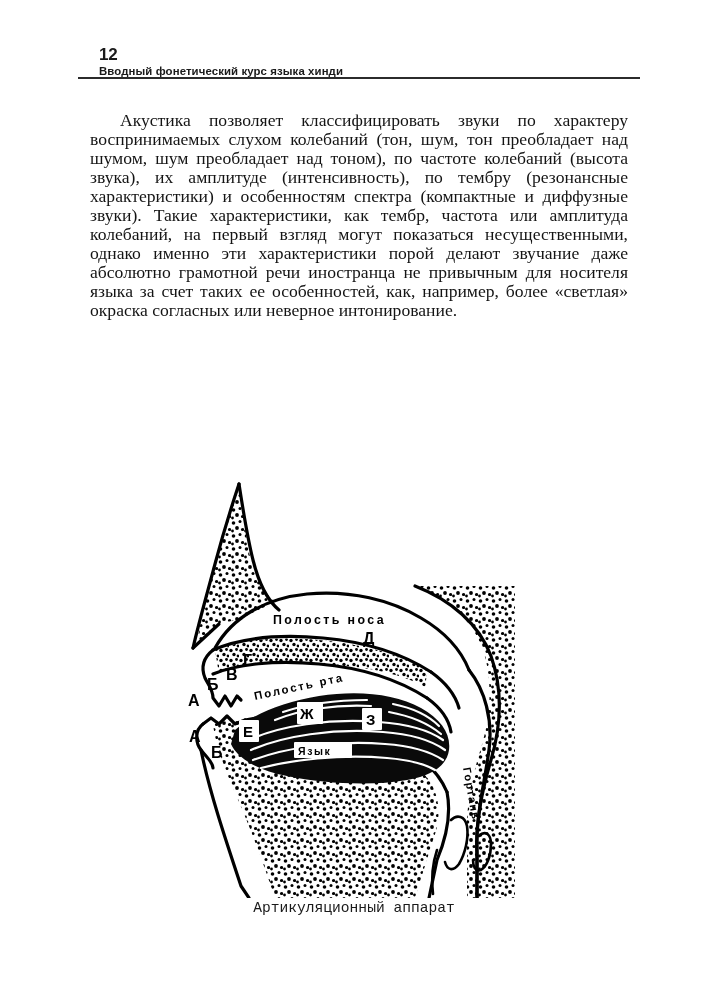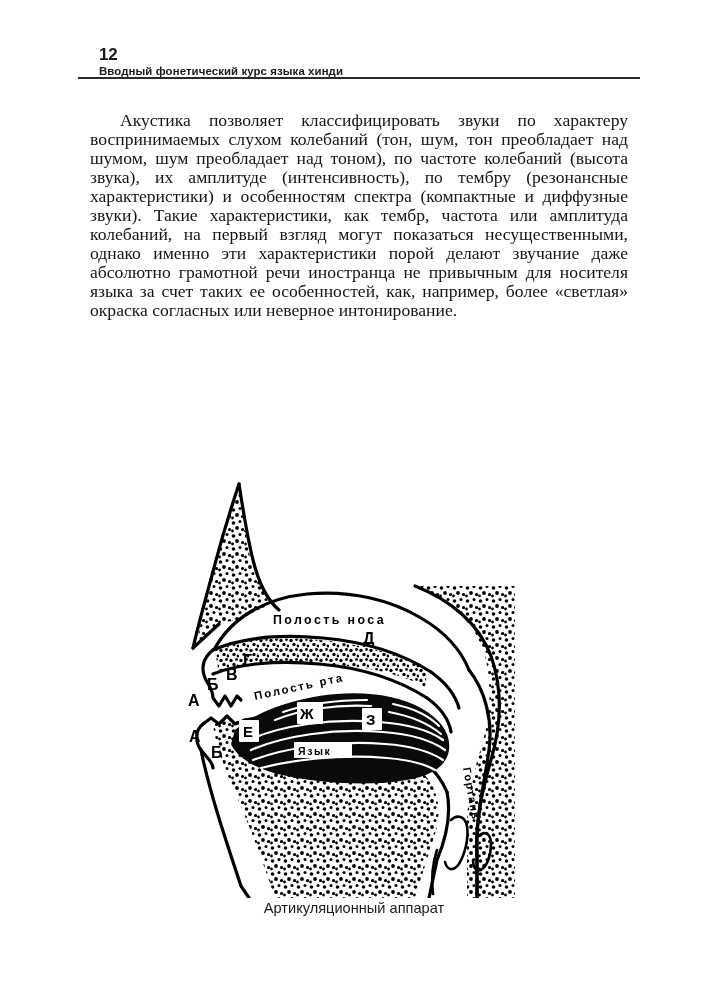--- a/index.html
+++ b/index.html
@@ -78,21 +78,21 @@
     width: 350px; height: 470px;
   }
   .figure svg { display: block; }
   .fig-caption {
     position: absolute;
     left: 0; top: 432px;
     width: 350px;
     text-align: center;
     font-size: 14.6px;
     color: #1a1a1a;
-    font-family: Liberation Sans, sans-serif;
+    font-family: Liberation Mono, monospace;
   }
 
   
   .lbl-cav {
     font-family: "Liberation Sans", "DejaVu Sans", sans-serif;
     font-size: 12.4px; font-weight: 700;
     letter-spacing: 2.4px;
     fill: #000000;
   }
   .lbl-cav-sm {

